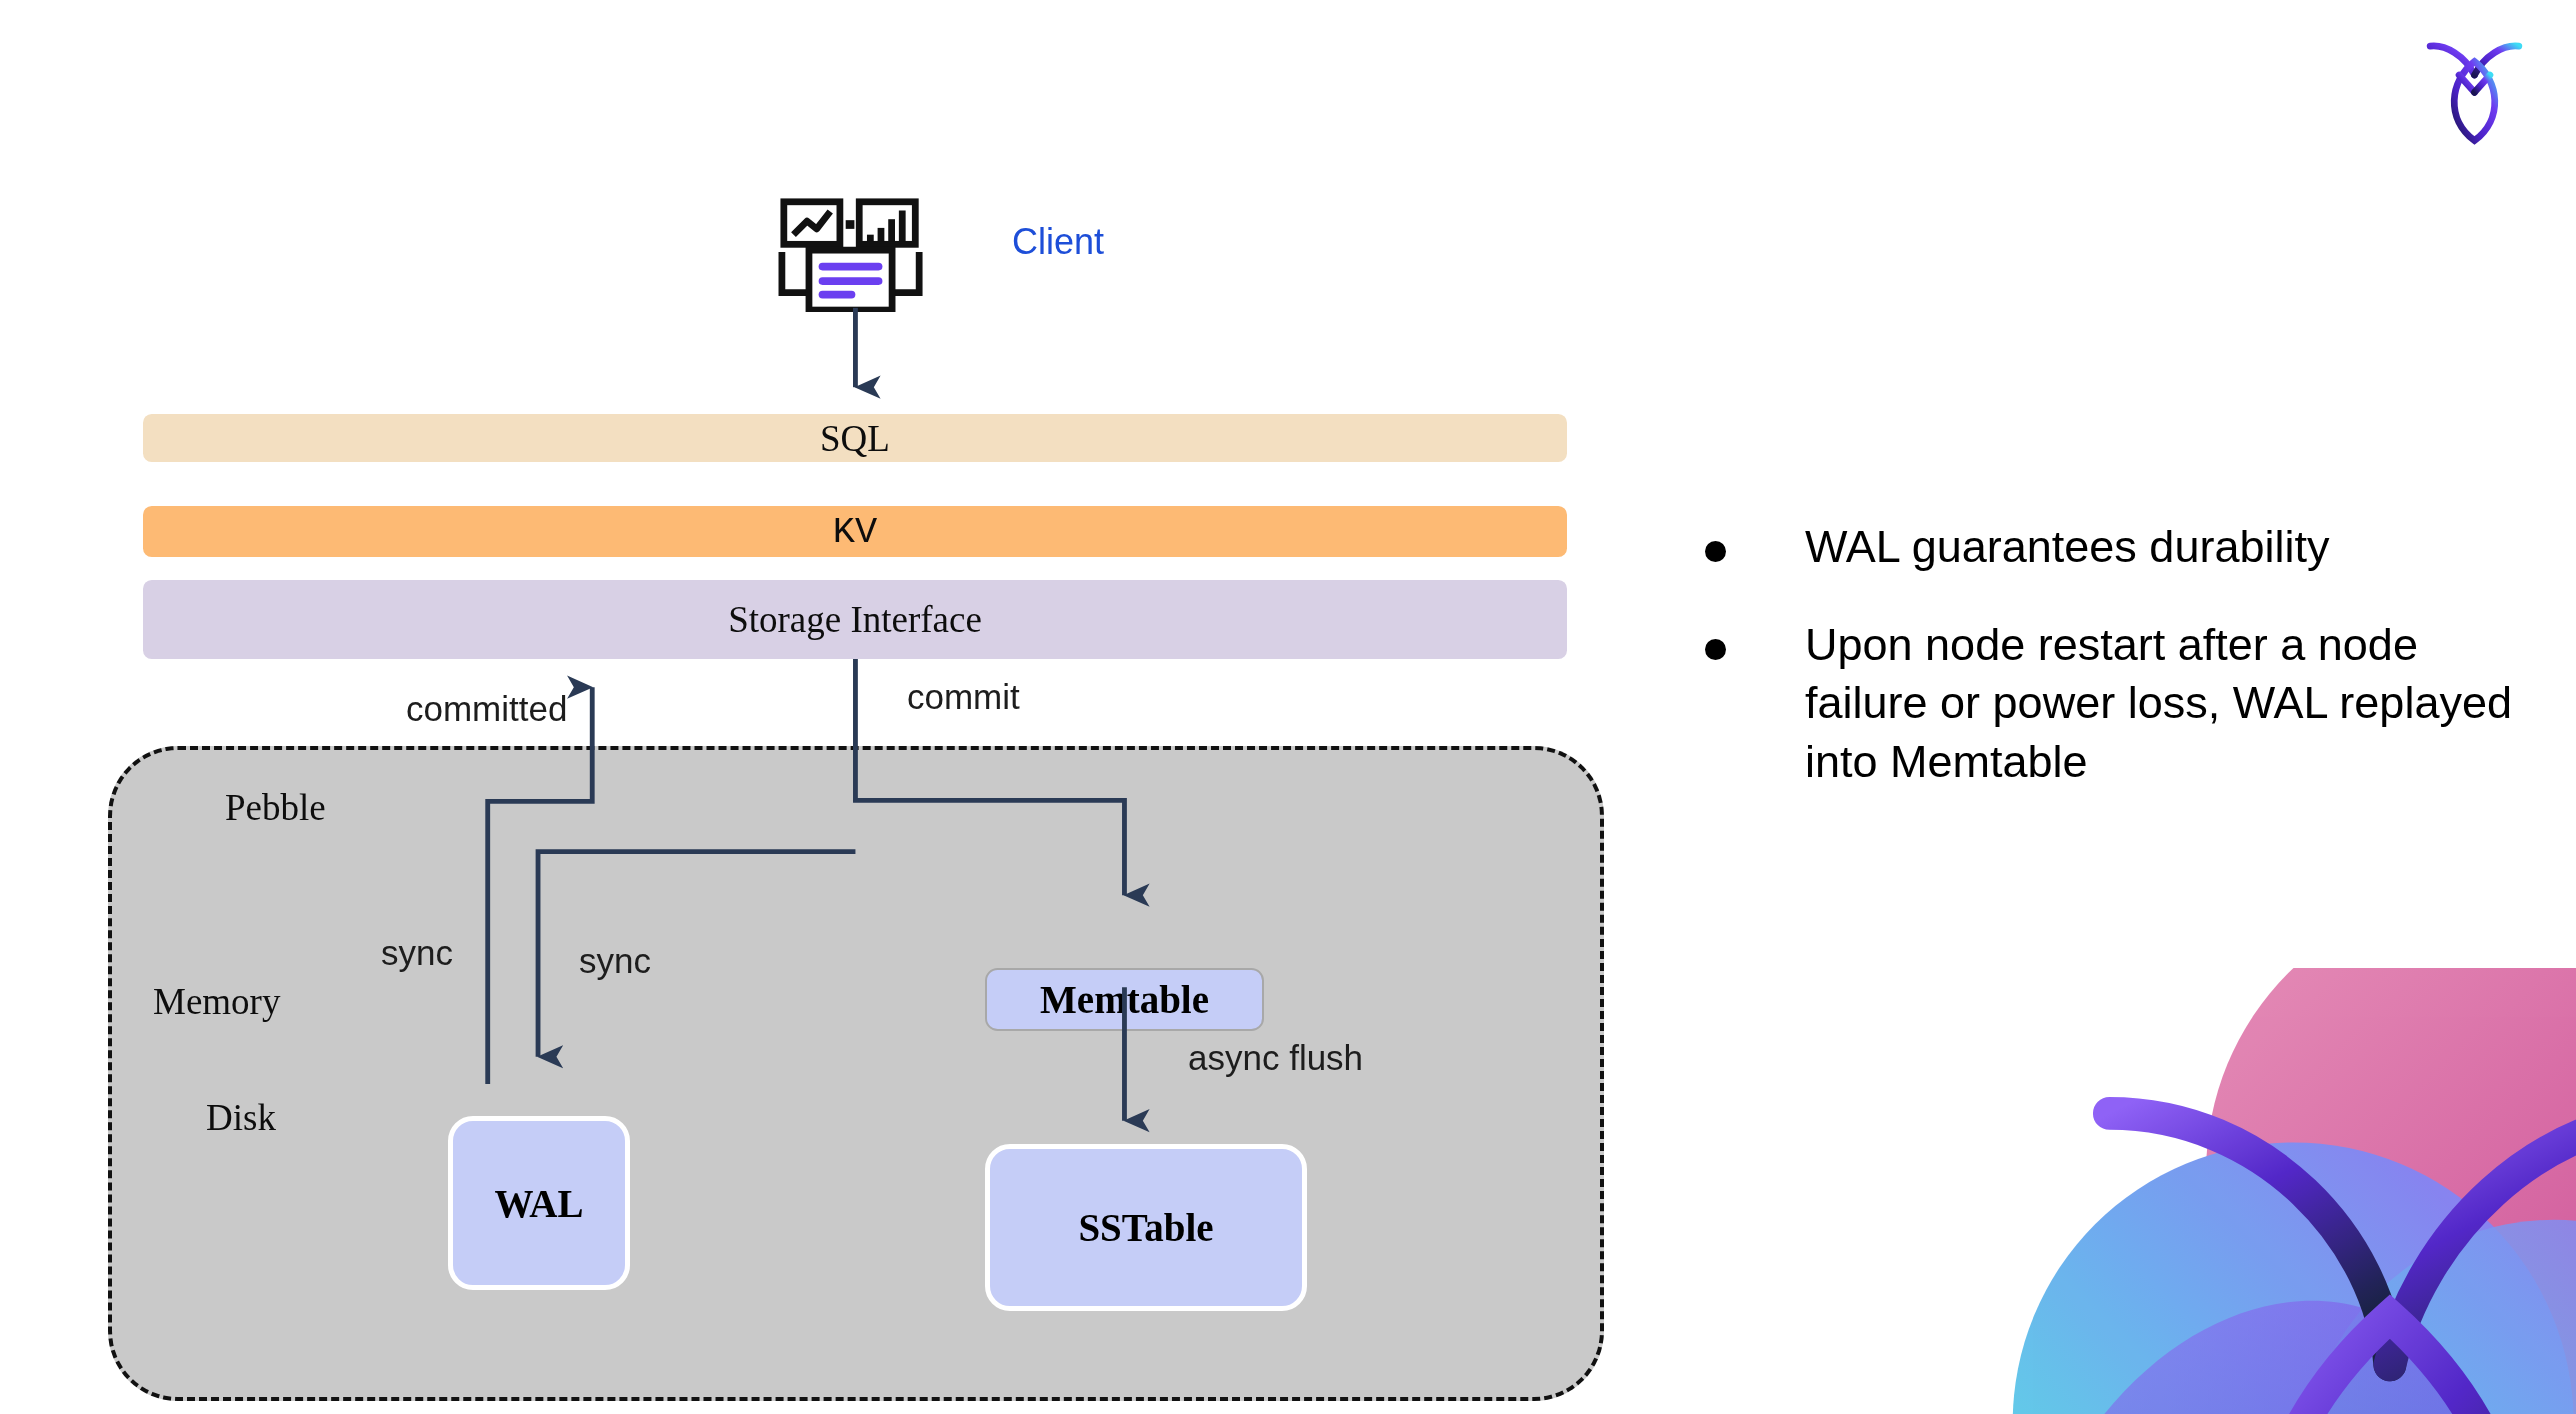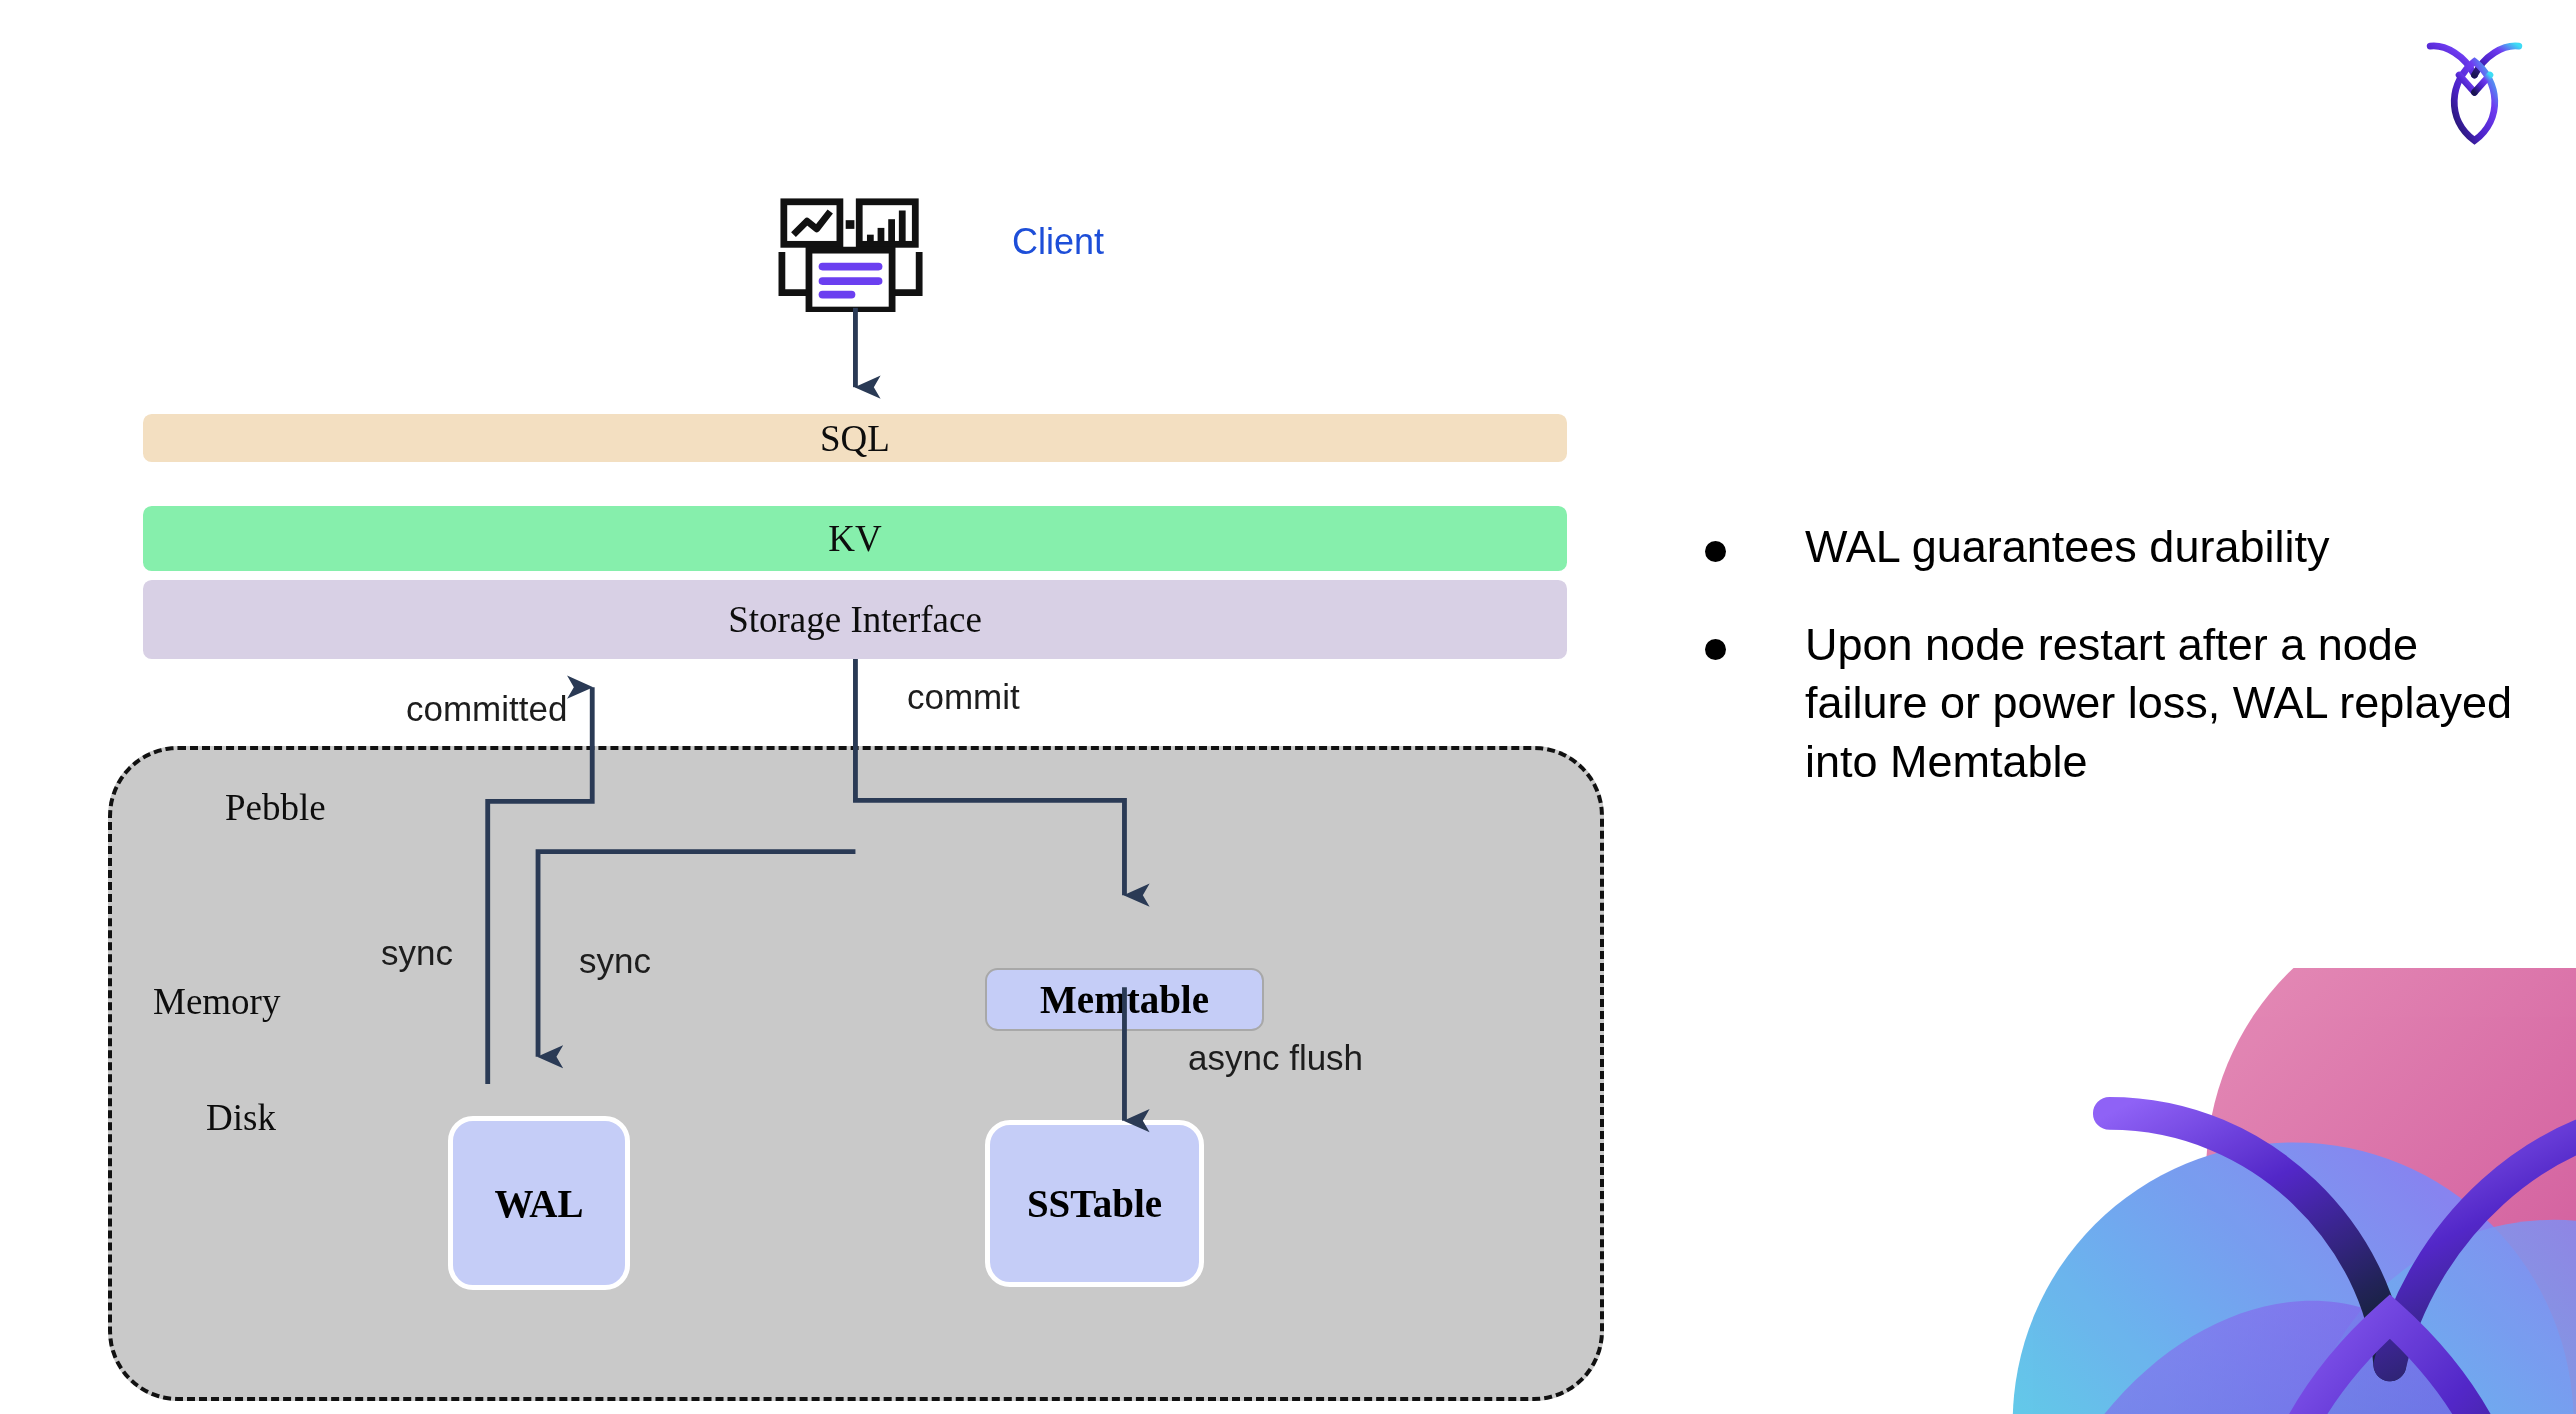--- a/index.html
+++ b/index.html
@@ -37,21 +37,21 @@
 
   
   .layer-bar{
     position:absolute;left:143px;width:1424px;
     border-radius:8.7px;
     display:flex;align-items:center;justify-content:center;
     font-family:"Liberation Serif", serif;
     font-size:37px;color:#0d0d0d;
   }
   #bar-sql{top:414px;height:48px;background:#f3dfc1;}
-  #bar-kv{top:506px;height:65px;background:#86efac;}
+  #bar-kv{top:506px;height:51px;background:#fdba74;font-family:Liberation Mono, monospace;}
   #bar-storage{top:580px;height:79px;background:#d8d0e5;}
 
   
   #pebble-container{
     position:absolute;left:108px;top:746px;width:1496px;height:655px;
     background:#c9c9c9;
     border:4.8px dashed #111111;
     border-radius:70px;
     box-sizing:border-box;
   }
@@ -83,21 +83,21 @@
   }
   #node-memtable{
     left:985px;top:924px;width:279px;height:63px;
     border:2.9px solid #a8a8a8;border-radius:12.6px;margin-top:44px;
   }
   #node-wal{
     left:448px;top:1084px;width:182px;height:174px;
     border:5.8px solid #ffffff;border-radius:25px;margin-top:32px;
   }
   #node-sstable{
-    left:985px;top:1120px;width:219px;height:167px;
+    left:985px;top:1144px;width:322px;height:167px;
     border:5.8px solid #ffffff;border-radius:25px;
   }
 
   
   #arrow-layer{position:absolute;left:0;top:0;width:2576px;height:1415px;pointer-events:none;}
 
   
   .edge-label{
     position:absolute;
     font-family:"Liberation Sans", sans-serif;

